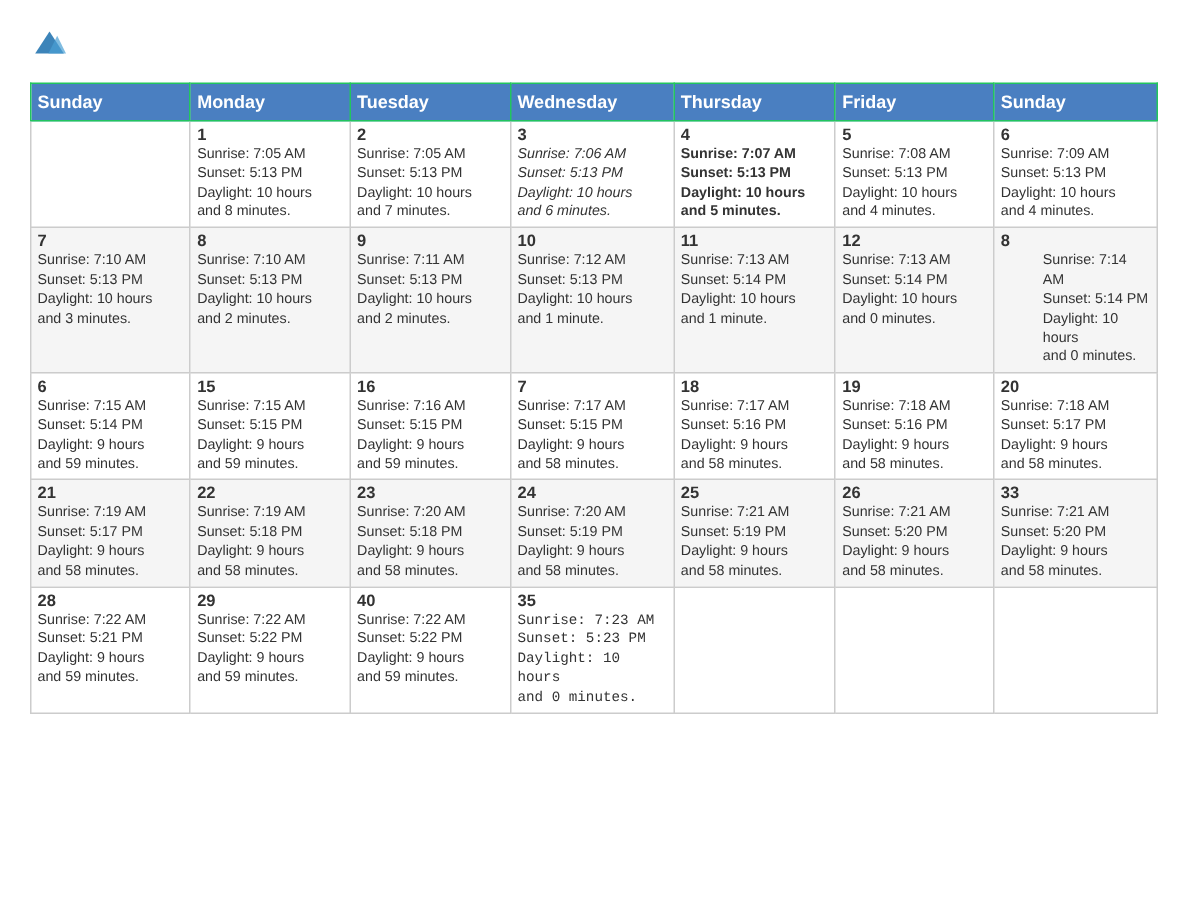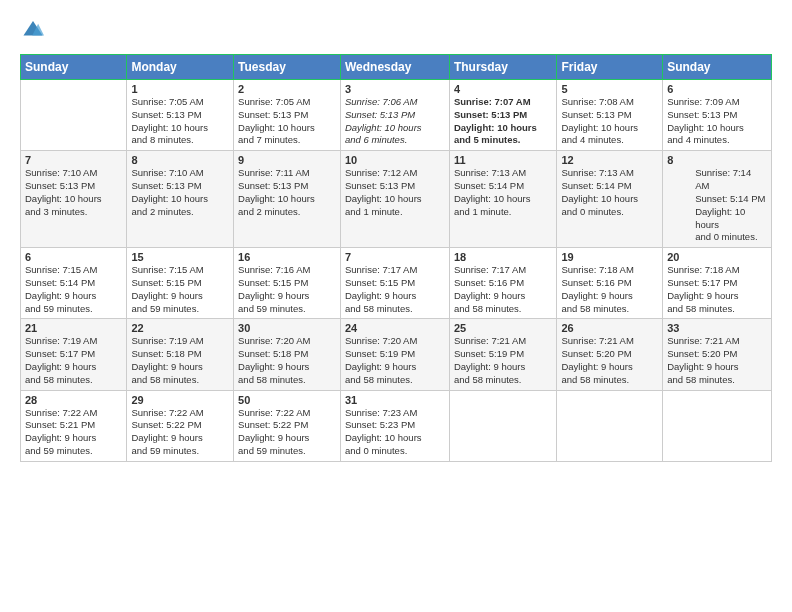--- a/index.html
+++ b/index.html
@@ -285,21 +285,21 @@
 and 58 minutes.</div>
           </td>
           <td>
             <span class="day-num">22</span>
             <div class="day-info" style="white-space: pre-line;">Sunrise: 7:19 AM
 Sunset: 5:18 PM
 Daylight: 9 hours
 and 58 minutes.</div>
           </td>
           <td>
-            <span class="day-num">30</span>
+            <span class="day-num">23</span>
             <div class="day-info" style="white-space: pre-line;">Sunrise: 7:20 AM
 Sunset: 5:18 PM
 Daylight: 9 hours
 and 58 minutes.</div>
           </td>
           <td>
             <span class="day-num">24</span>
             <div class="day-info" style="white-space: pre-line;">Sunrise: 7:20 AM
 Sunset: 5:19 PM
 Daylight: 9 hours
@@ -336,29 +336,29 @@
 and 59 minutes.</div>
           </td>
           <td>
             <span class="day-num">29</span>
             <div class="day-info" style="white-space: pre-line;">Sunrise: 7:22 AM
 Sunset: 5:22 PM
 Daylight: 9 hours
 and 59 minutes.</div>
           </td>
           <td>
-            <span class="day-num">50</span>
+            <span class="day-num">40</span>
             <div class="day-info" style="white-space: pre-line;">Sunrise: 7:22 AM
 Sunset: 5:22 PM
 Daylight: 9 hours
 and 59 minutes.</div>
           </td>
           <td>
-            <span class="day-num">31</span>
-            <div class="day-info" style="white-space: pre-line;">Sunrise: 7:23 AM
+            <span class="day-num">35</span>
+            <div class="day-info" style="white-space: pre-line; font-family: Liberation Mono, monospace;">Sunrise: 7:23 AM
 Sunset: 5:23 PM
 Daylight: 10 hours
 and 0 minutes.</div>
           </td>
           <td class="empty-cell"></td>
           <td class="empty-cell"></td>
           <td class="empty-cell"></td>
         </tr>
       </tbody>
   </table>

